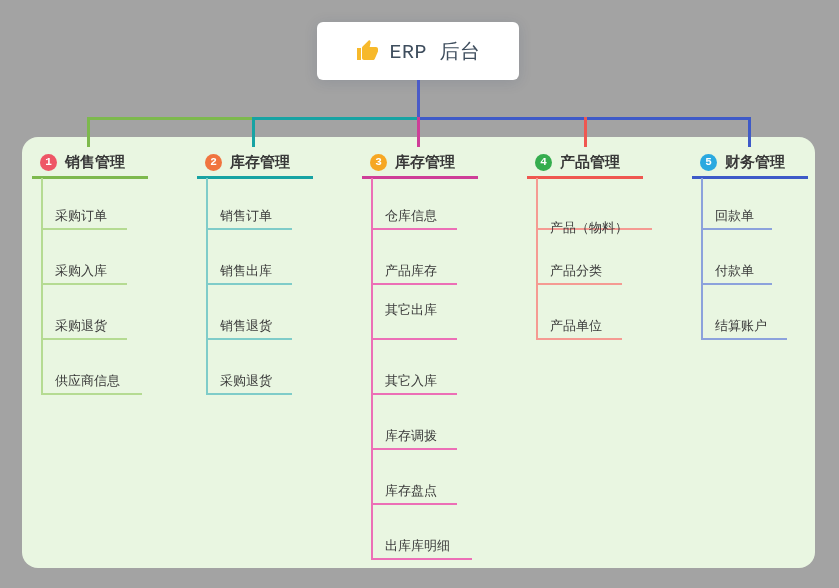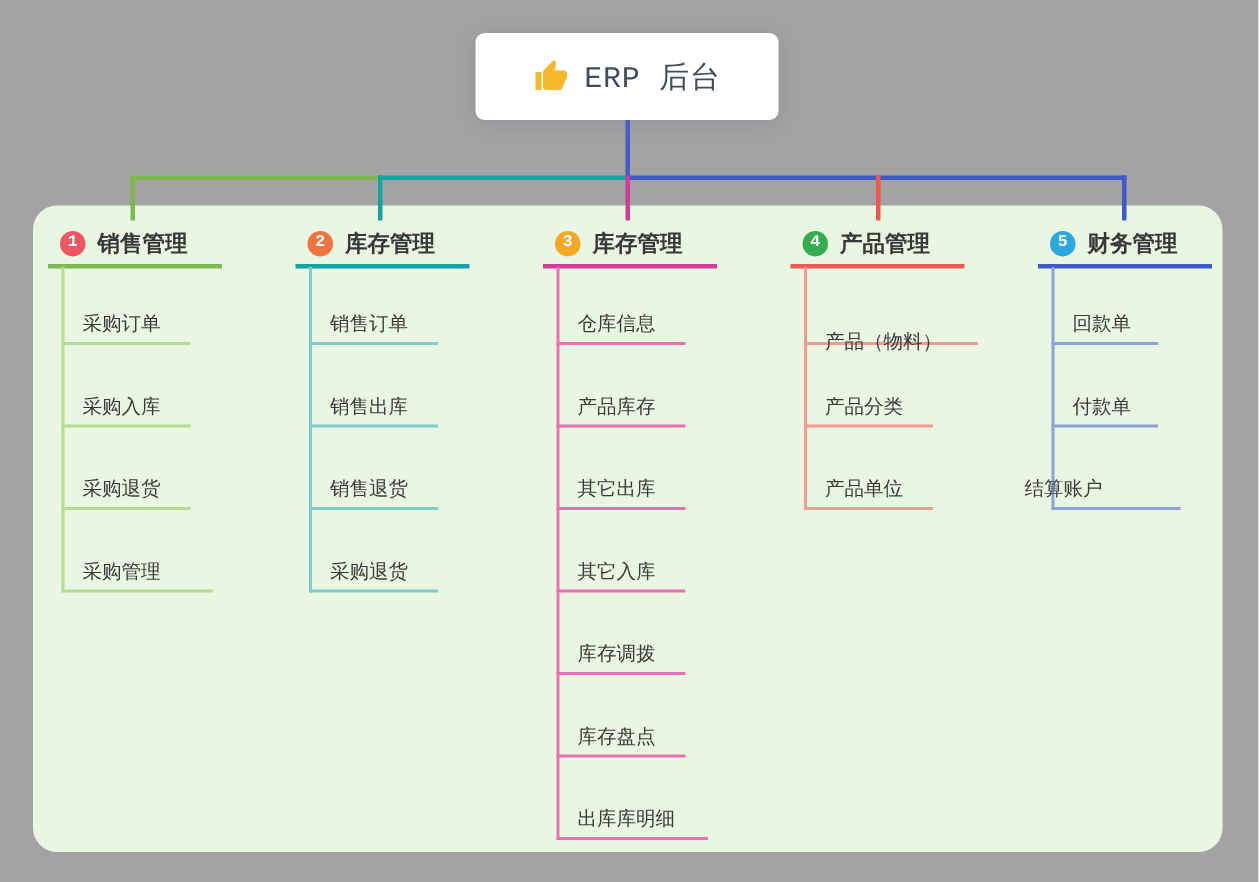--- a/index.html
+++ b/index.html
@@ -93,48 +93,48 @@
       <div class="line" style="left: 701px; top: 338px; width: 86px; height: 2px; background: rgb(140, 162, 220);"></div>
     </div>
   <div id="branches">
       <div class="branch-label" style="left: 40px; top: 151px;">
         <span class="badge" style="background: rgb(238, 86, 102);">1</span>
         <span>销售管理</span>
       </div>
       <div class="child-label" style="left: 55px; top: 207px;">采购订单</div>
       <div class="child-label" style="left: 55px; top: 262px;">采购入库</div>
       <div class="child-label" style="left: 55px; top: 317px;">采购退货</div>
-      <div class="child-label" style="left: 55px; top: 372px;">采购管理</div>
+      <div class="child-label" style="left: 55px; top: 372px;">供应商信息</div>
       <div class="branch-label" style="left: 205px; top: 151px;">
         <span class="badge" style="background: rgb(240, 116, 63);">2</span>
         <span>库存管理</span>
       </div>
       <div class="child-label" style="left: 220px; top: 207px;">销售订单</div>
       <div class="child-label" style="left: 220px; top: 262px;">销售出库</div>
       <div class="child-label" style="left: 220px; top: 317px;">销售退货</div>
       <div class="child-label" style="left: 220px; top: 372px;">采购退货</div>
       <div class="branch-label" style="left: 370px; top: 151px;">
         <span class="badge" style="background: rgb(246, 167, 35);">3</span>
         <span>库存管理</span>
       </div>
       <div class="child-label" style="left: 385px; top: 207px;">仓库信息</div>
       <div class="child-label" style="left: 385px; top: 262px;">产品库存</div>
-      <div class="child-label" style="left: 385px; top: 317px;">其它出库</div>
+      <div class="child-label" style="left: 385px; top: 301px;">其它出库</div>
       <div class="child-label" style="left: 385px; top: 372px;">其它入库</div>
       <div class="child-label" style="left: 385px; top: 427px;">库存调拨</div>
       <div class="child-label" style="left: 385px; top: 482px;">库存盘点</div>
       <div class="child-label" style="left: 385px; top: 537px; text-align: center;">出库库明细</div>
       <div class="branch-label" style="left: 535px; top: 151px;">
         <span class="badge" style="background: rgb(53, 173, 78);">4</span>
         <span>产品管理</span>
       </div>
       <div class="child-label" style="left: 550px; top: 219px;">产品（物料）</div>
       <div class="child-label" style="left: 550px; top: 262px;">产品分类</div>
       <div class="child-label" style="left: 550px; top: 317px;">产品单位</div>
       <div class="branch-label" style="left: 700px; top: 151px;">
         <span class="badge" style="background: rgb(42, 169, 224);">5</span>
         <span>财务管理</span>
       </div>
       <div class="child-label" style="left: 715px; top: 207px;">回款单</div>
       <div class="child-label" style="left: 715px; top: 262px; text-align: right;">付款单</div>
-      <div class="child-label" style="left: 683px; top: 317px;">结算账户</div>
+      <div class="child-label" style="left: 715px; top: 317px;">结算账户</div>
     </div>
 </div>
 
 </body></html>

